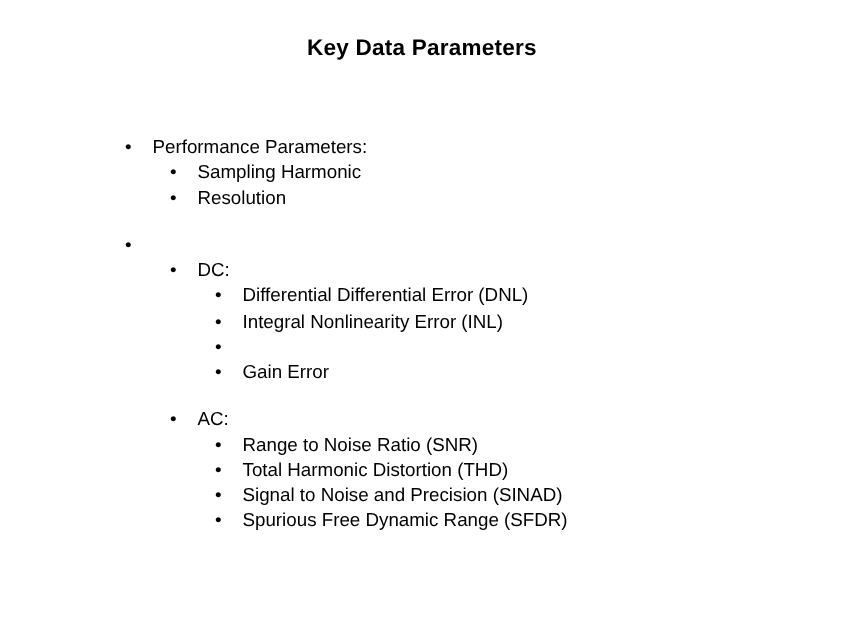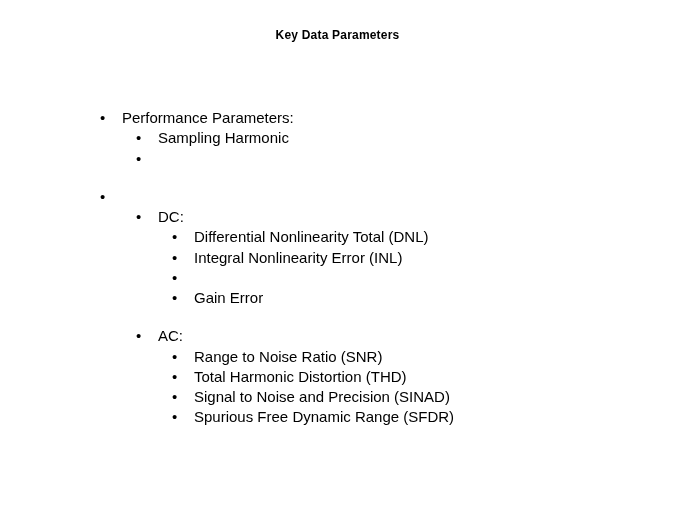--- a/index.html
+++ b/index.html
@@ -7,21 +7,21 @@
       width: 675px;
       height: 506px;
       background: #ffffff;
       font-family: Verdana, Geneva, sans-serif;
       color: #000;
       position: relative;
     }
     .title {
       text-align: center;
       font-weight: bold;
-      font-size: 12px;
+      font-size: 18px;
       padding-top: 28px;
       letter-spacing: 0.2px;
     }
     .content {
       position: absolute;
       top: 108px;
       left: 100px;
     }
     .bullet {
       display: flex;
@@ -51,35 +51,36 @@
   <div class="bullet indent-0">
     <span class="dot">•</span>
     <span class="label bold">Performance Parameters:</span>
   </div>
   <div class="bullet indent-1">
     <span class="dot">•</span>
     <span class="label">Sampling Harmonic</span>
   </div>
   <div class="bullet indent-1">
     <span class="dot">•</span>
+    <span class="label">Resolution</span>
   </div>
 
   <div class="spacer"></div>
 
   <div class="bullet indent-0">
     <span class="dot">•</span>
   </div>
 
   <div class="bullet indent-1">
     <span class="dot">•</span>
     <span class="label bold">DC:</span>
   </div>
   <div class="bullet indent-2">
     <span class="dot">•</span>
-    <span class="label">Differential Nonlinearity Total (DNL)</span>
+    <span class="label">Differential Differential Error (DNL)</span>
   </div>
   <div class="bullet indent-2">
     <span class="dot">•</span>
     <span class="label">Integral Nonlinearity Error (INL)</span>
   </div>
   <div class="bullet indent-2">
     <span class="dot">•</span>
   </div>
   <div class="bullet indent-2">
     <span class="dot">•</span>

